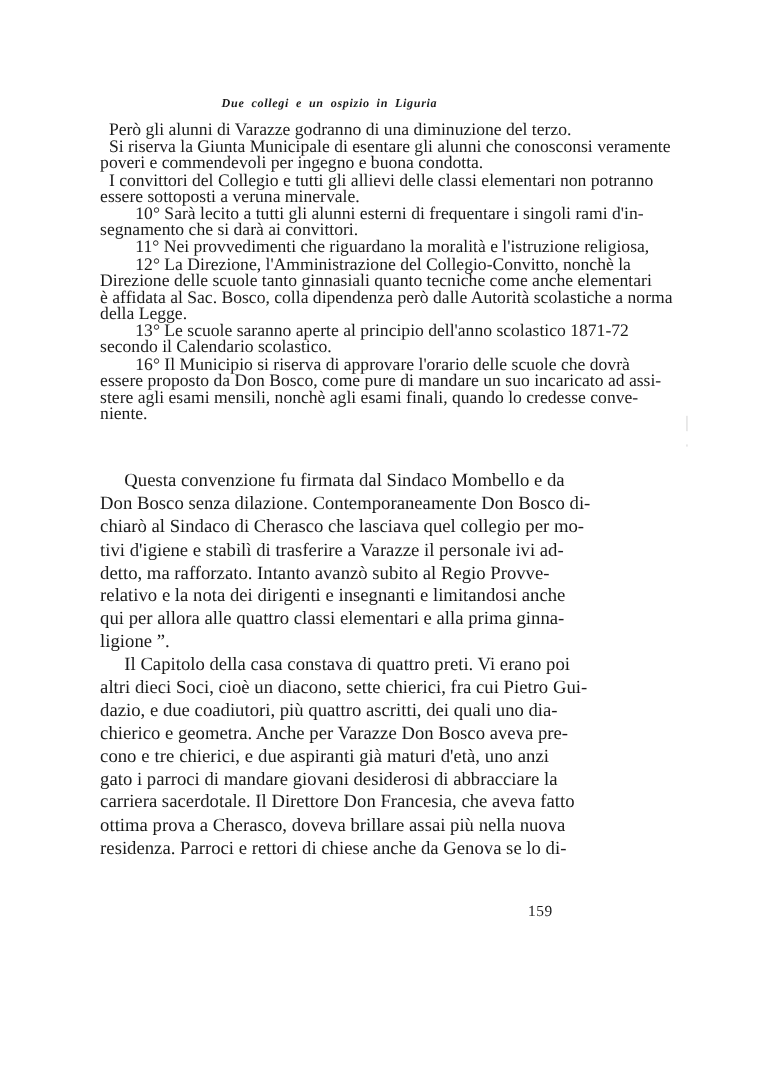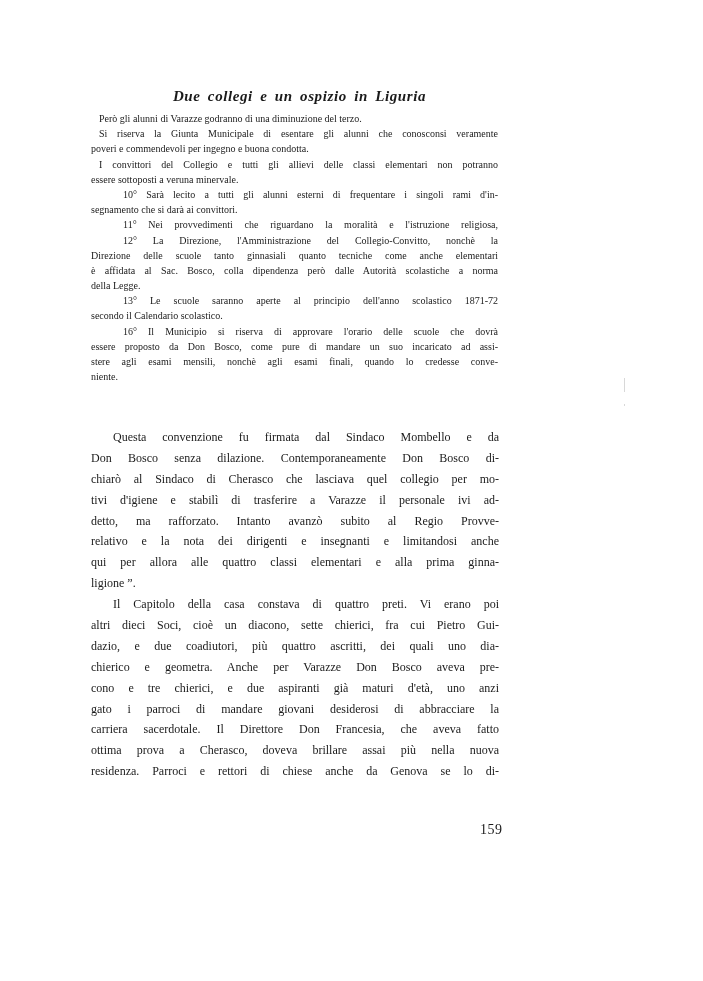--- a/index.html
+++ b/index.html
@@ -21,52 +21,52 @@
       width: 703px; height: 981px;
     }
     .running-head {
       position: absolute;
       left: 0; width: 599px;
       top: 88px;
       text-align: center;
       font-family: "Liberation Serif", serif;
       font-style: italic;
       font-weight: bold;
-      font-size: 15px;
+      font-size: 11px;
       letter-spacing: 0.6px;
       word-spacing: 3px;
     }
     .small-block {
       position: absolute;
       left: 91px;
       top: 111px;
       width: 407px;
       font-family: "Liberation Serif", serif;
-      font-size: 10px;
+      font-size: 16px;
       line-height: 15.2px;
     }
     .small-block .line {
       display: block;
       white-space: nowrap;
       text-align: justify;
       text-align-last: justify;
       height: 15.2px;
     }
     .small-block .line.last {
       text-align-last: left;
     }
     .small-block .line.indent1 { padding-left: 8px; }
     .small-block .line.indent2 { padding-left: 32px; }
     .large-block {
       position: absolute;
       left: 91px;
       top: 427px;
       width: 408px;
       font-family: "Liberation Serif", serif;
-      font-size: 12px;
+      font-size: 17px;
       line-height: 20.9px;
     }
     .large-block .line {
       display: block;
       white-space: nowrap;
       text-align: justify;
       text-align-last: justify;
       height: 20.9px;
     }
     .large-block .line.last { text-align-last: left; }

